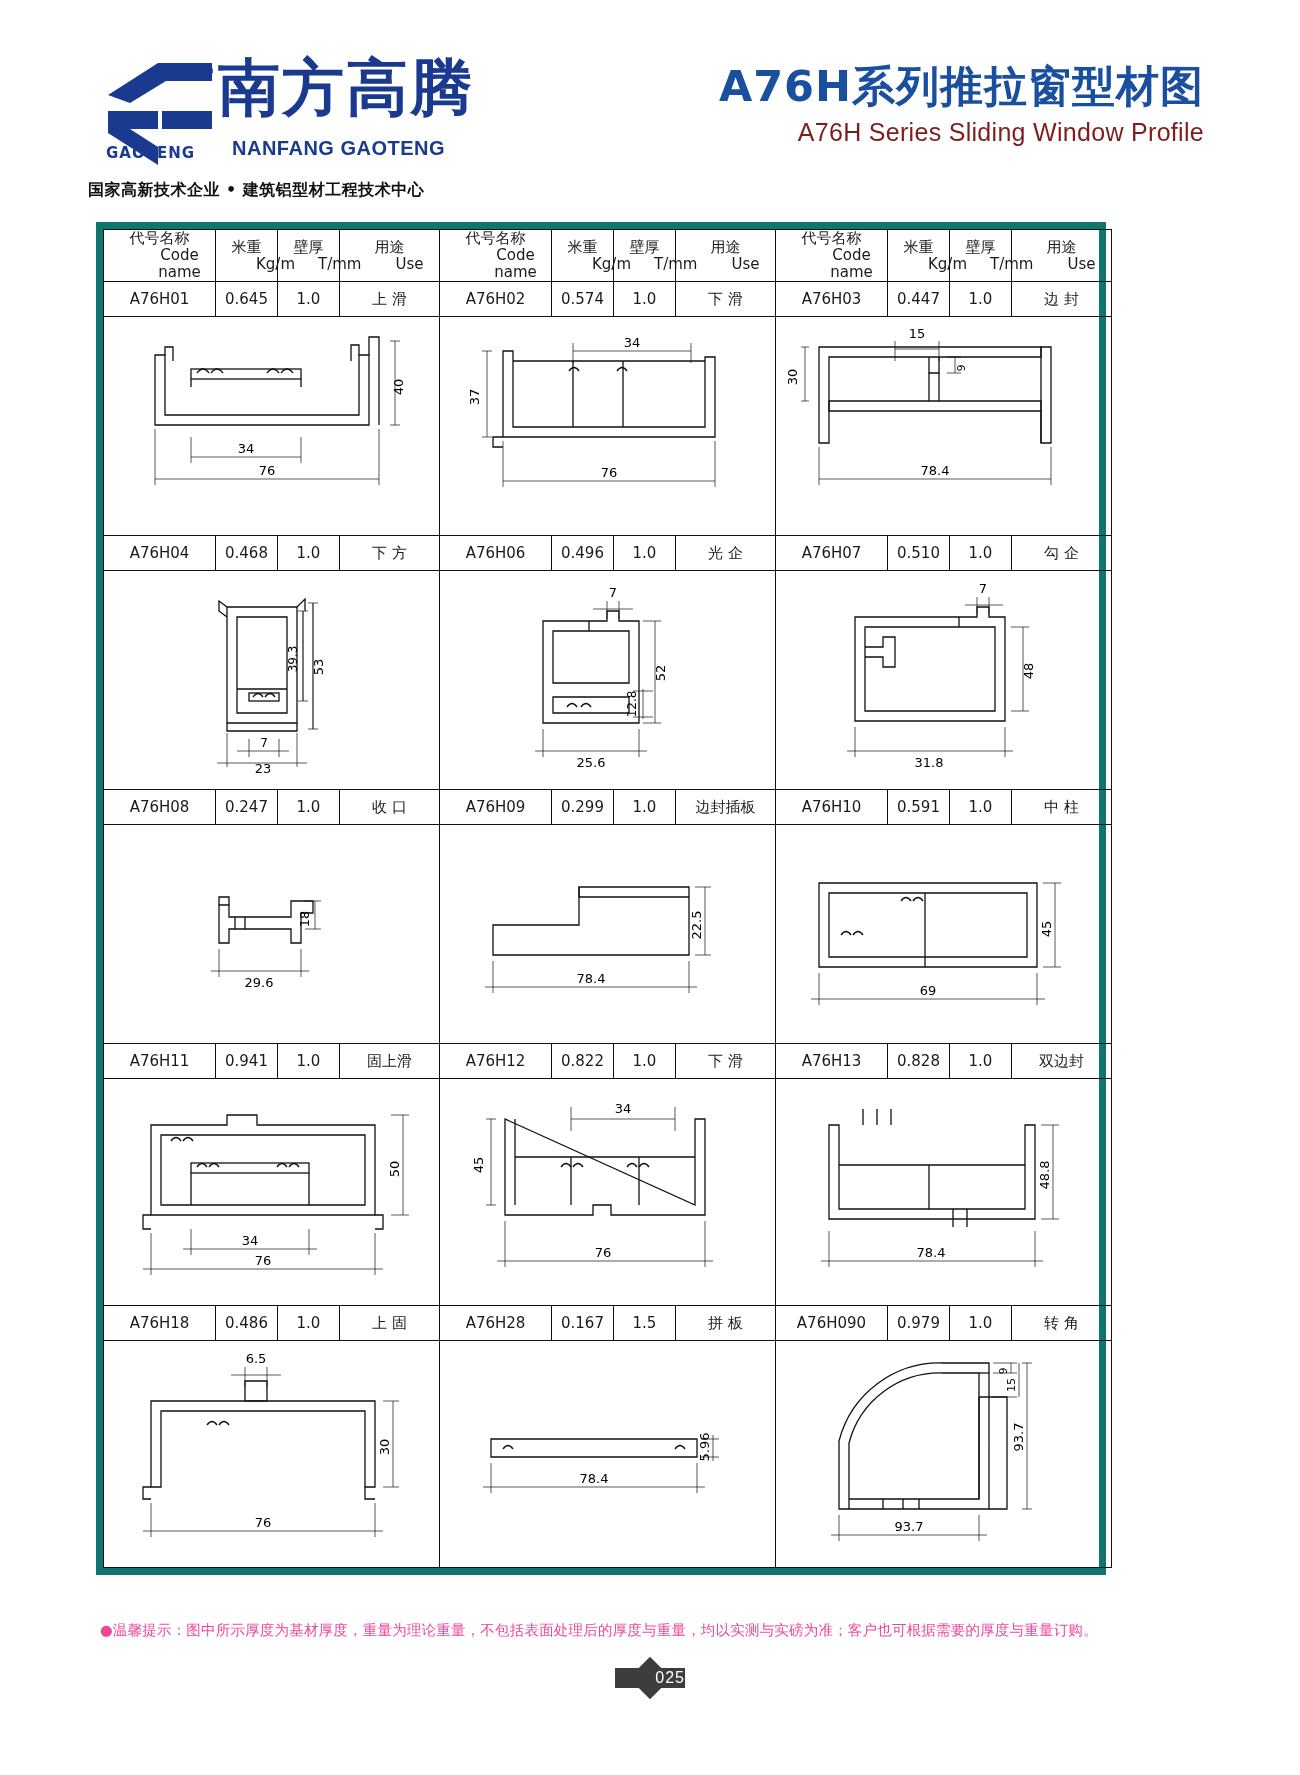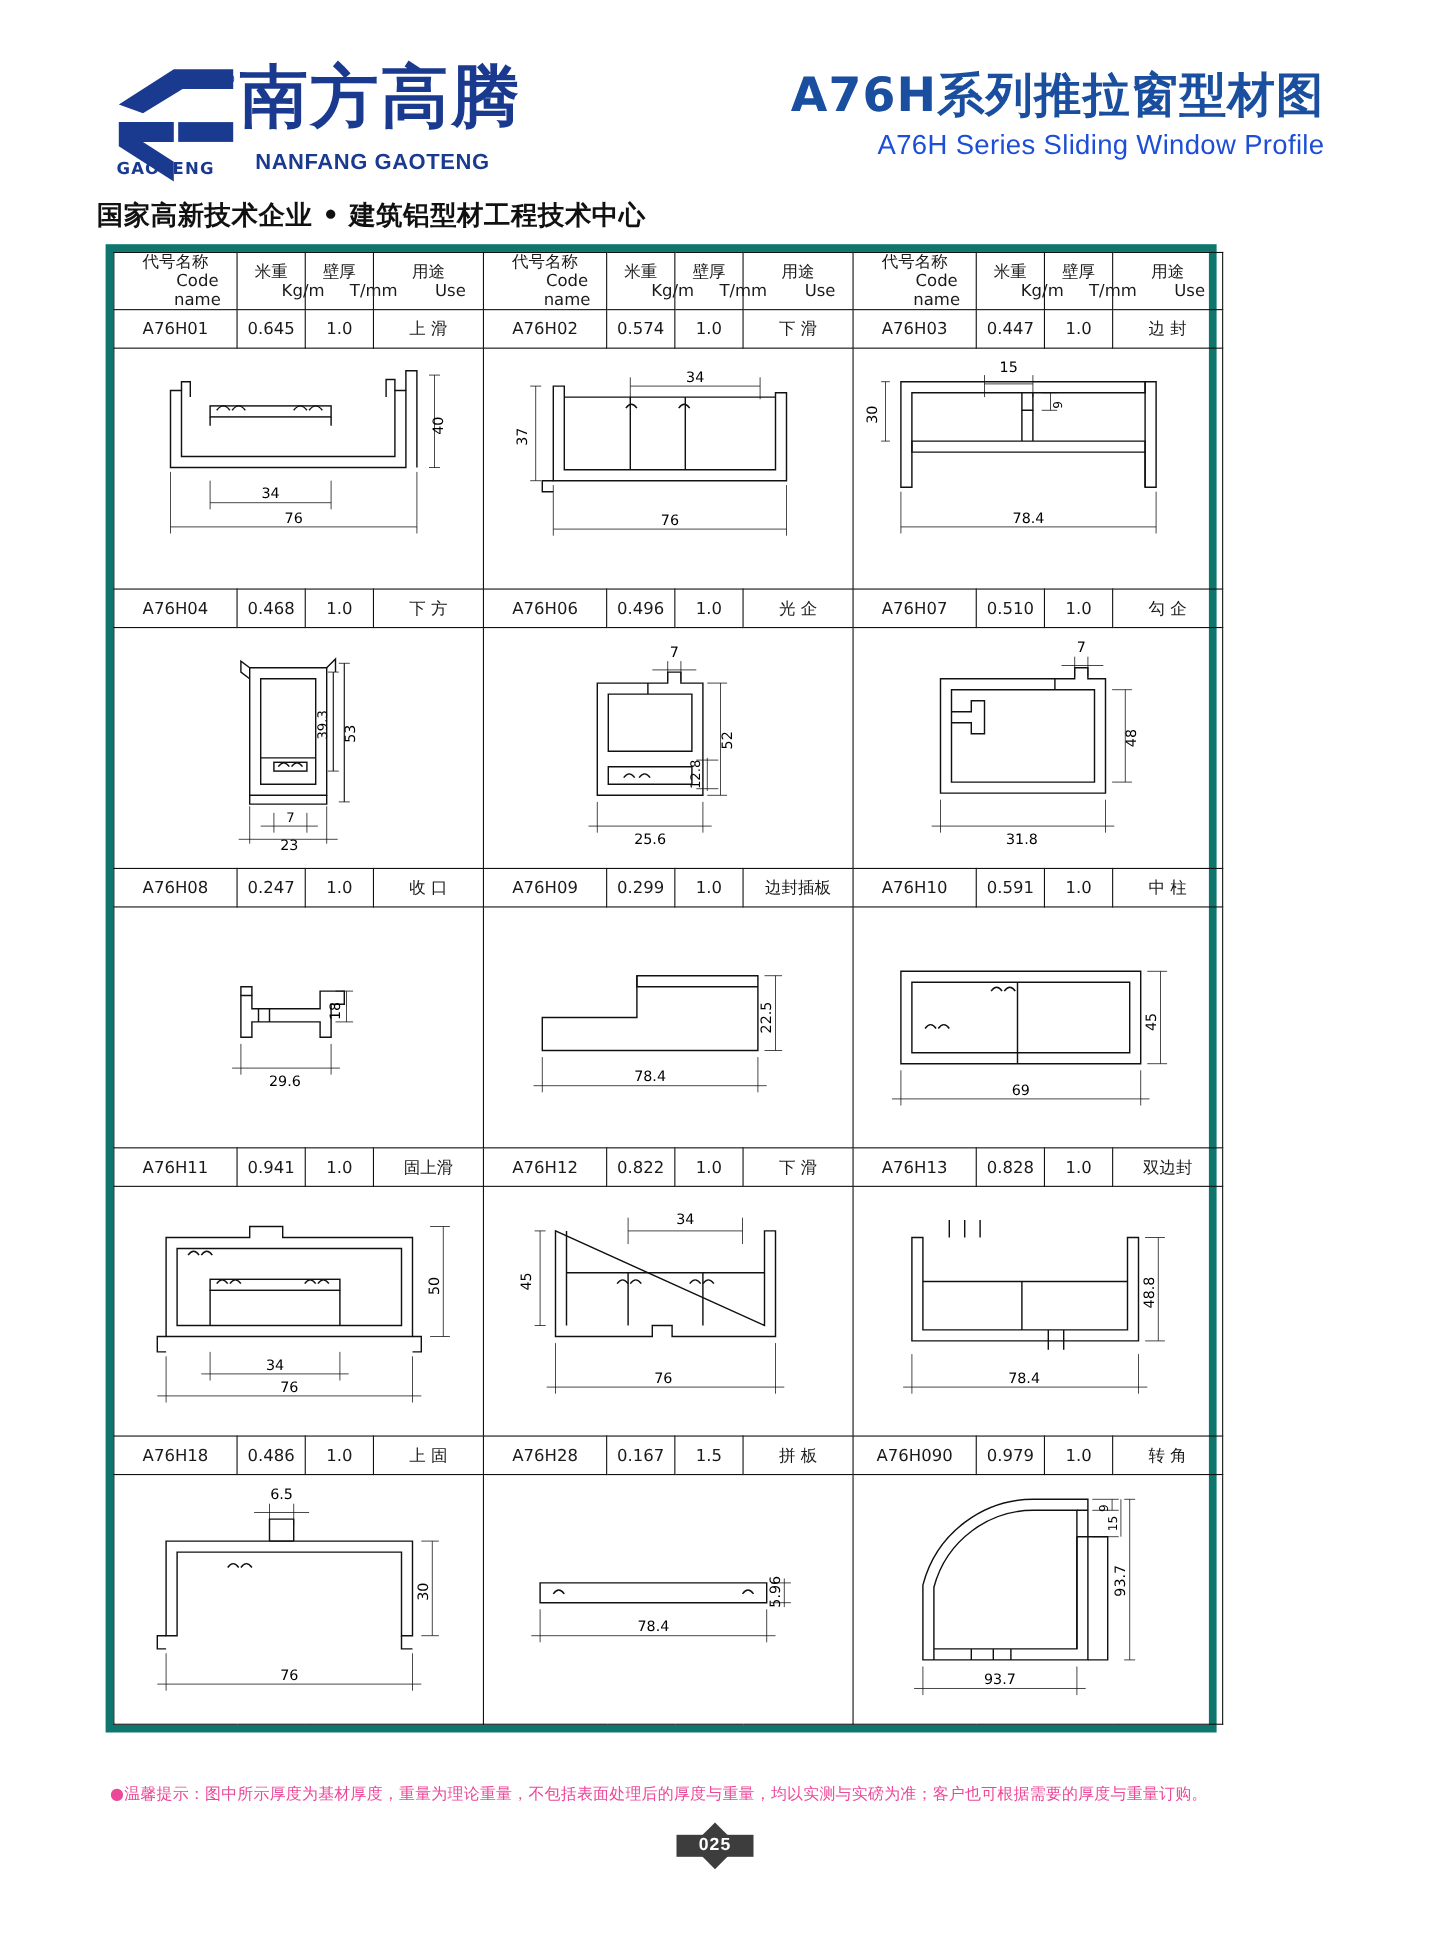--- a/index.html
+++ b/index.html
@@ -24,32 +24,32 @@
     font-family:"DejaVu Sans","Liberation Sans",sans-serif;
     font-size:62px;font-weight:bold;color:#1a3a8f;letter-spacing:2px;
     line-height:66px;
   }
   .logo-text-en{
     font-size:20px;font-weight:bold;color:#1a3a8f;letter-spacing:0.5px;
     margin-left:14px;margin-top:16px;
   }
   .logo-sub{
     position:absolute;left:88px;top:180px;
-    font-size:24px;font-weight:bold;color:#111;letter-spacing:0.5px;
+    font-size:16px;font-weight:bold;color:#111;letter-spacing:0.5px;
     font-family:"DejaVu Sans","Liberation Sans",sans-serif;
   }
   .title-cn{
     position:absolute;right:96px;top:58px;
     font-size:43px;font-weight:bold;color:#1a4fa0;letter-spacing:1px;
     font-family:"DejaVu Sans","Liberation Sans",sans-serif;
     text-align:right;
   }
   .title-en{
     position:absolute;right:96px;top:118px;
-    font-size:25px;color:#1d4ed8;letter-spacing:0.3px;text-align:right;
+    font-size:25px;color:#7f1d1d;letter-spacing:0.3px;text-align:right;
   }
 
   
   .grid{
     position:absolute;left:96px;top:222px;width:1010px;
     border:7px solid #0f766e;
     box-sizing:border-box;
   }
   table.profile{
     border-collapse:collapse;width:100%;table-layout:fixed;
@@ -89,22 +89,22 @@
   .pagenum .diamond{
     position:absolute;left:50%;top:50%;width:30px;height:30px;
     background:#3d3d3d;transform:translate(-50%,-50%) rotate(45deg);
   }
   .pagenum .bar{
     position:absolute;left:0;top:50%;width:70px;height:20px;
     background:#3d3d3d;transform:translateY(-50%);
   }
   .pagenum span{
     position:absolute;left:0;top:0;width:70px;height:36px;
-    line-height:36px;text-align:center;color:#fff;font-size:16px;
-    letter-spacing:1px;z-index:3;font-weight:bold;
+    line-height:36px;text-align:right;color:#fff;font-size:16px;
+    letter-spacing:1px;z-index:3;
   }
   text{font-family:"DejaVu Sans","Liberation Sans",sans-serif;}
 </style>
 </head>
 <body>
 
 <div class="page">
 
   <div class="header">
 

